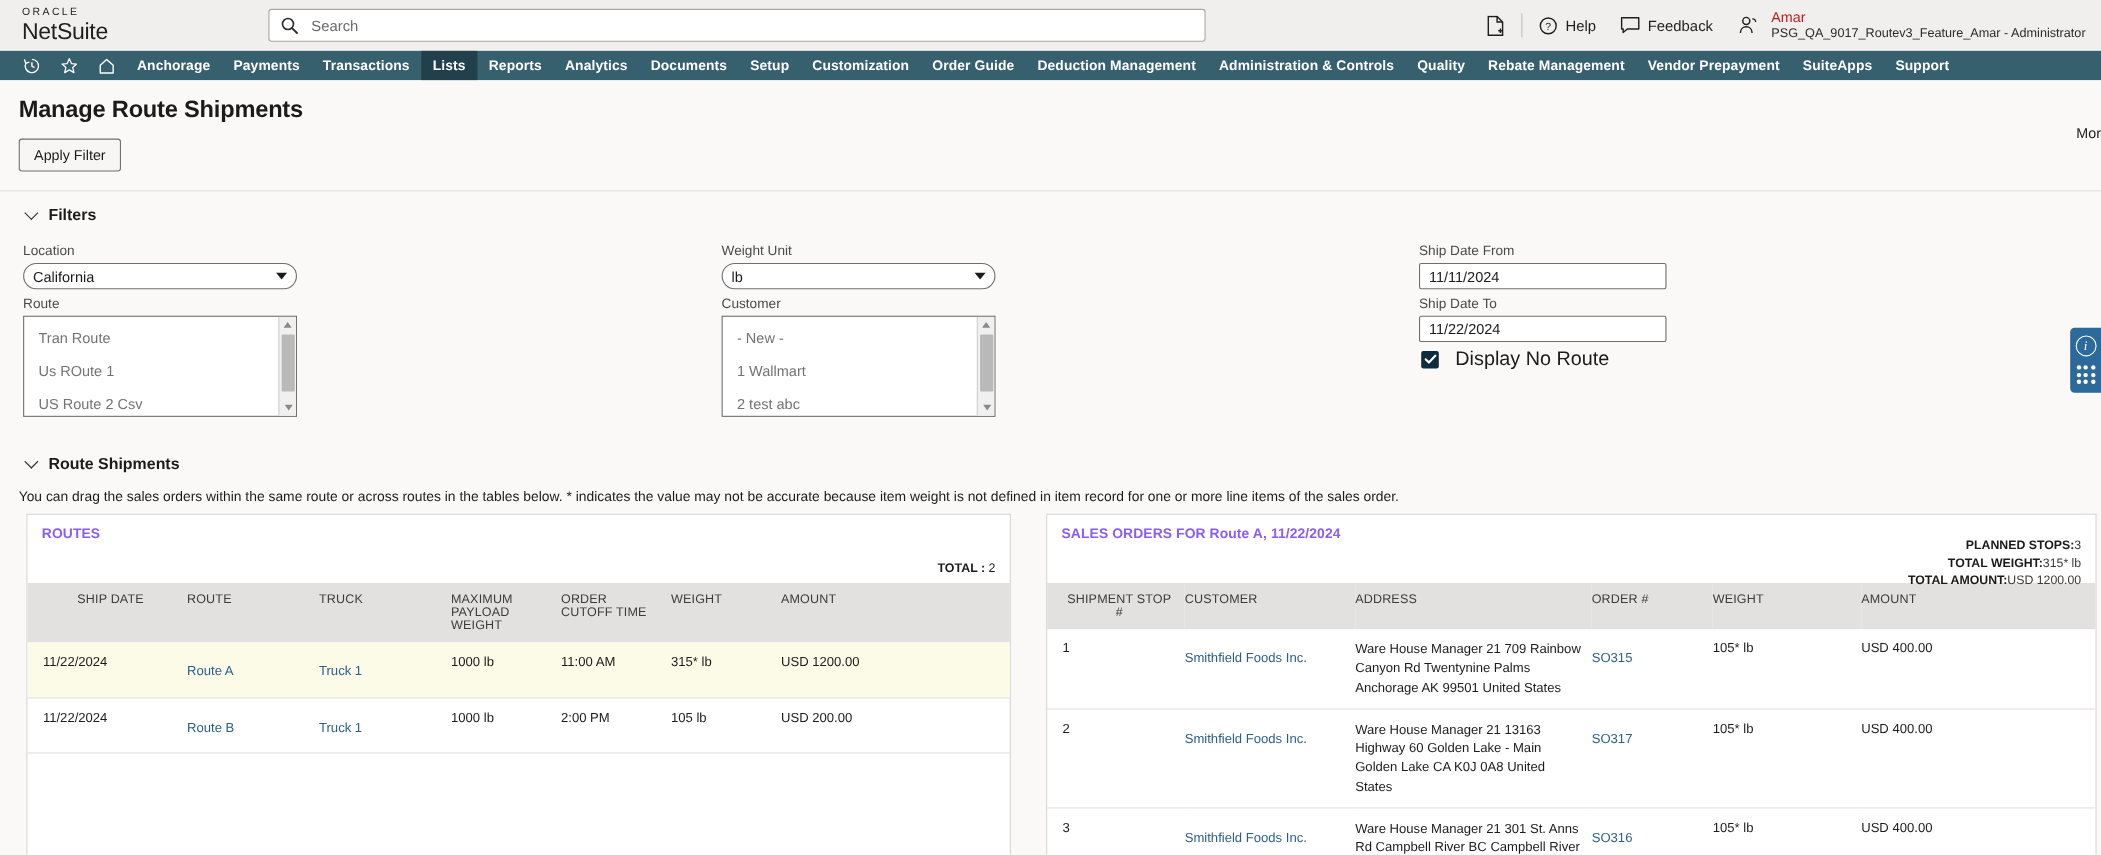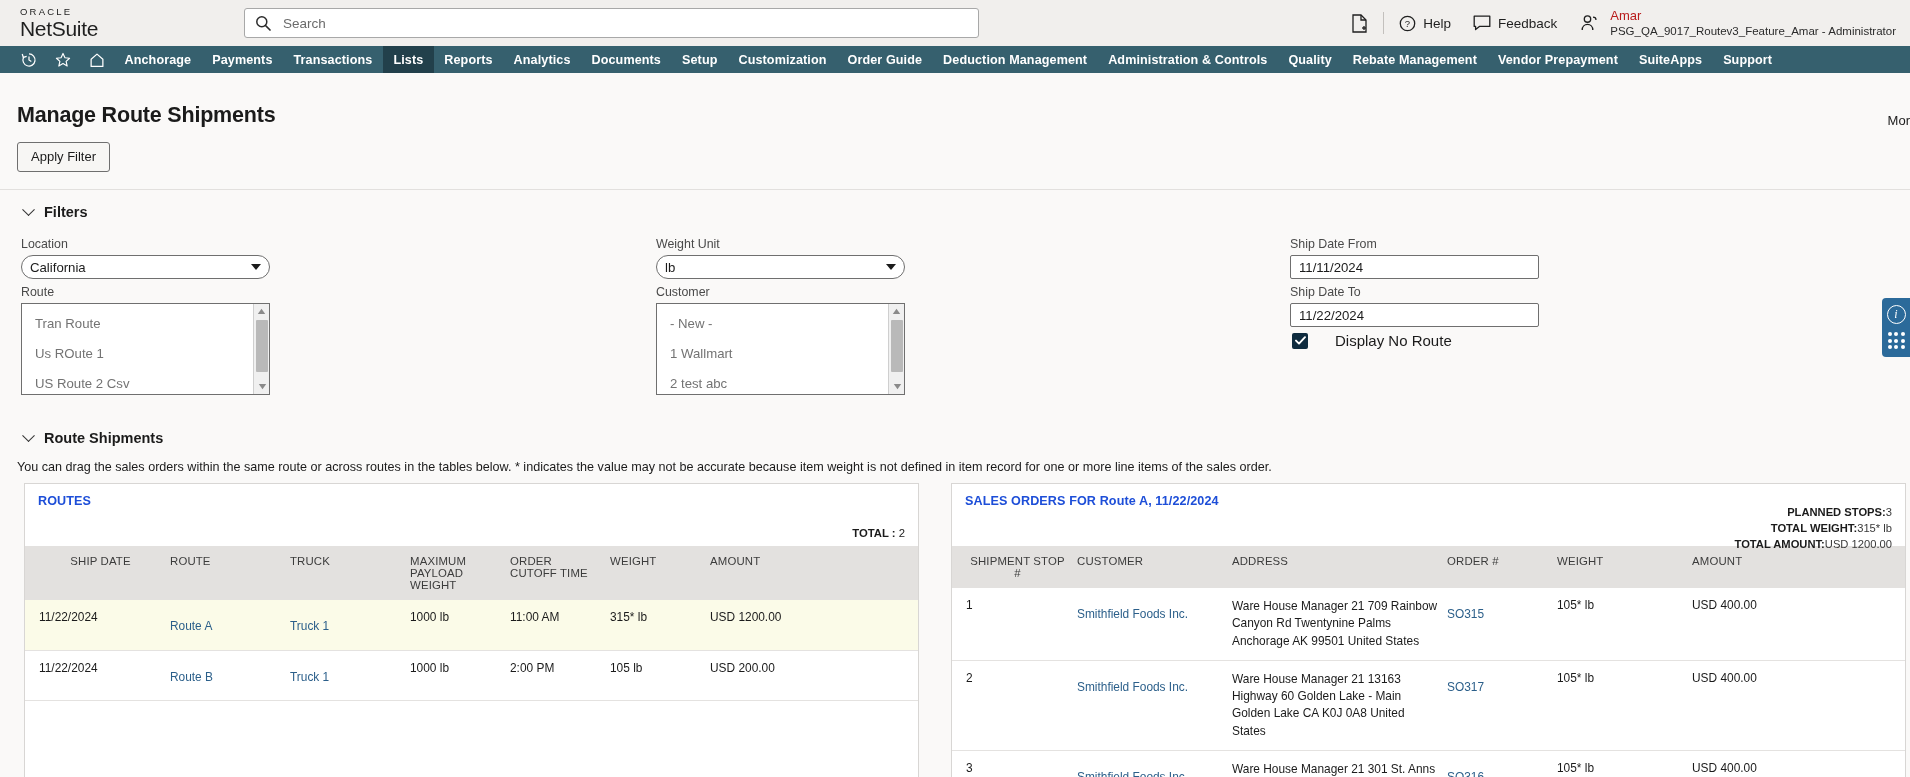--- a/index.html
+++ b/index.html
@@ -39,21 +39,21 @@
   .logo-netsuite {
     font-size: 21px;
     color: #1f1f1f;
     font-weight: 400;
     letter-spacing: -0.3px;
   }
   .searchbox {
     position: absolute;
     left: 244px;
     top: 8px;
-    width: 735px;
+    width: 852px;
     height: 30px;
     background: #fff;
     border: 1px solid #a8a8a8;
     border-radius: 3px;
     display: flex;
     align-items: center;
     padding: 0 10px;
     justify-content: space-between;
   }
   .searchbox .sicon { margin-right: 10px; display:flex; }
@@ -134,21 +134,21 @@
   .page {
     position: relative;
     background: #faf9f8;
     height: 704px;
     overflow: hidden;
   }
   .page-title {
     font-size: 21.5px;
     font-weight: bold;
     color: #1b1b1b;
-    padding: 30px 0 0 17px;
+    padding: 14px 0 0 17px;
     letter-spacing: -0.2px;
   }
   .more-link {
     position: absolute;
     right: 0px; top: 40px;
     font-size: 13px;
     color: #1b1b1b;
   }
   .apply-btn {
     margin: 14px 0 0 17px;
@@ -243,34 +243,34 @@
     display: flex; align-items: center; justify-content: center;
   }
   .lb-thumb {
     position: absolute;
     top: 16px; left: 2px;
     width: 12px; height: 52px;
     background: #b9b9b9;
     border-radius: 1px;
   }
   .txtinput {
-    width: 249px;
+    width: 225px;
     height: 24px;
     border: 1px solid #6f6f6f;
     border-radius: 2px;
     background: #fff;
     font-size: 13.2px;
     color: #1b1b1b;
     padding: 0 8px;
     font-family: "Liberation Sans", sans-serif;
     outline: none;
   }
   .cbrow {
-    display: flex; align-items: center; gap: 27px;
-    font-size: 15px; color: #1b1b1b;
+    display: flex; align-items: center; gap: 15px;
+    font-size: 18px; color: #1b1b1b;
   }
   .cbox {
     width: 16px; height: 16px;
     background: #0f2c3f;
     border-radius: 2px;
     display: flex; align-items: center; justify-content: center;
   }
 
   
   .helper-text {
@@ -290,21 +290,21 @@
   .panel-left { width: 895px; }
   .panel-right { width: 955px; position: relative; }
   .panel-head {
     padding: 10px 13px 8px;
     min-height: 62px;
     position: relative;
   }
   .panel-title {
     font-size: 12.6px;
     font-weight: bold;
-    color: #1d4ed8;
+    color: #8b5cf6;
     letter-spacing: 0.1px;
   }
   .panel-total {
     position: absolute;
     right: 13px; bottom: 7px;
     font-size: 11.3px;
     font-weight: bold;
     color: #1b1b1b;
   }
   .panel-total .v { font-weight: normal; }

